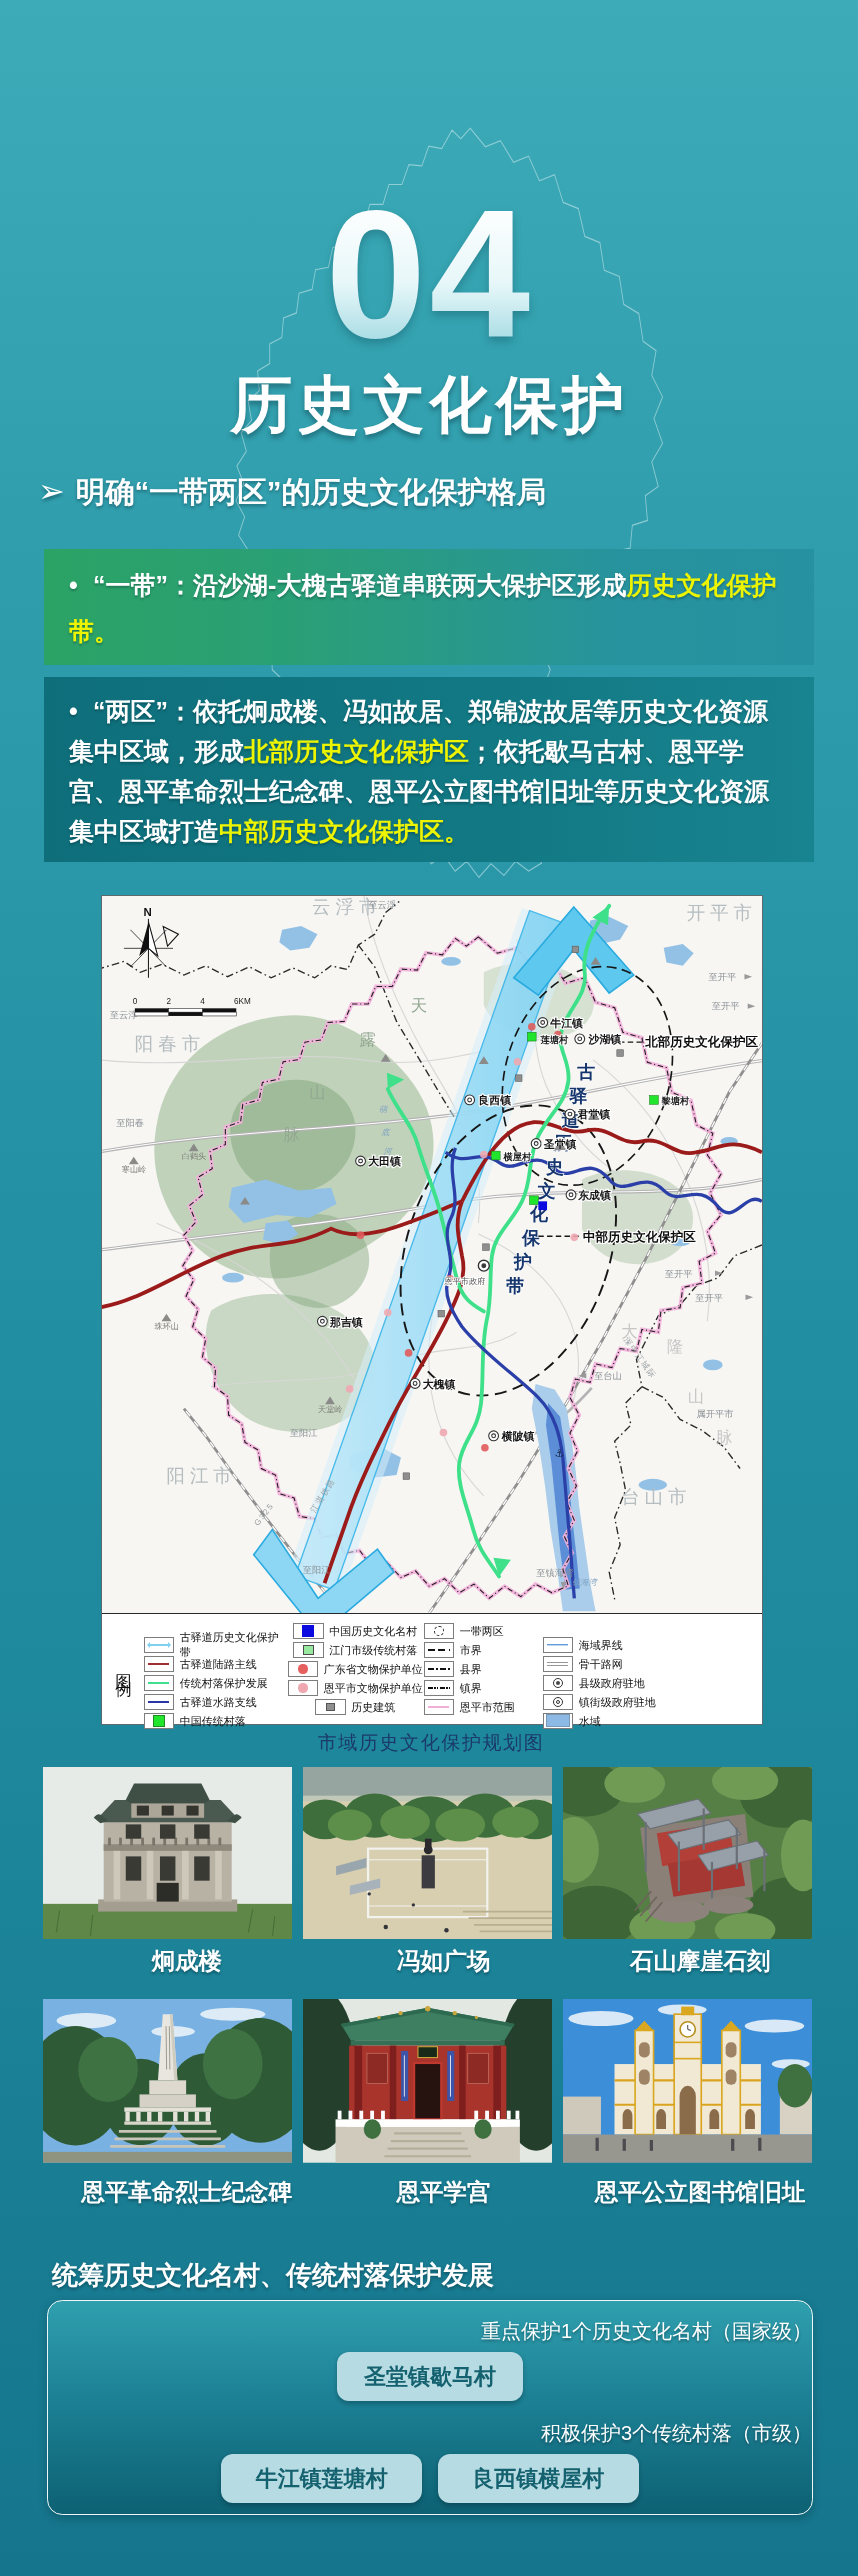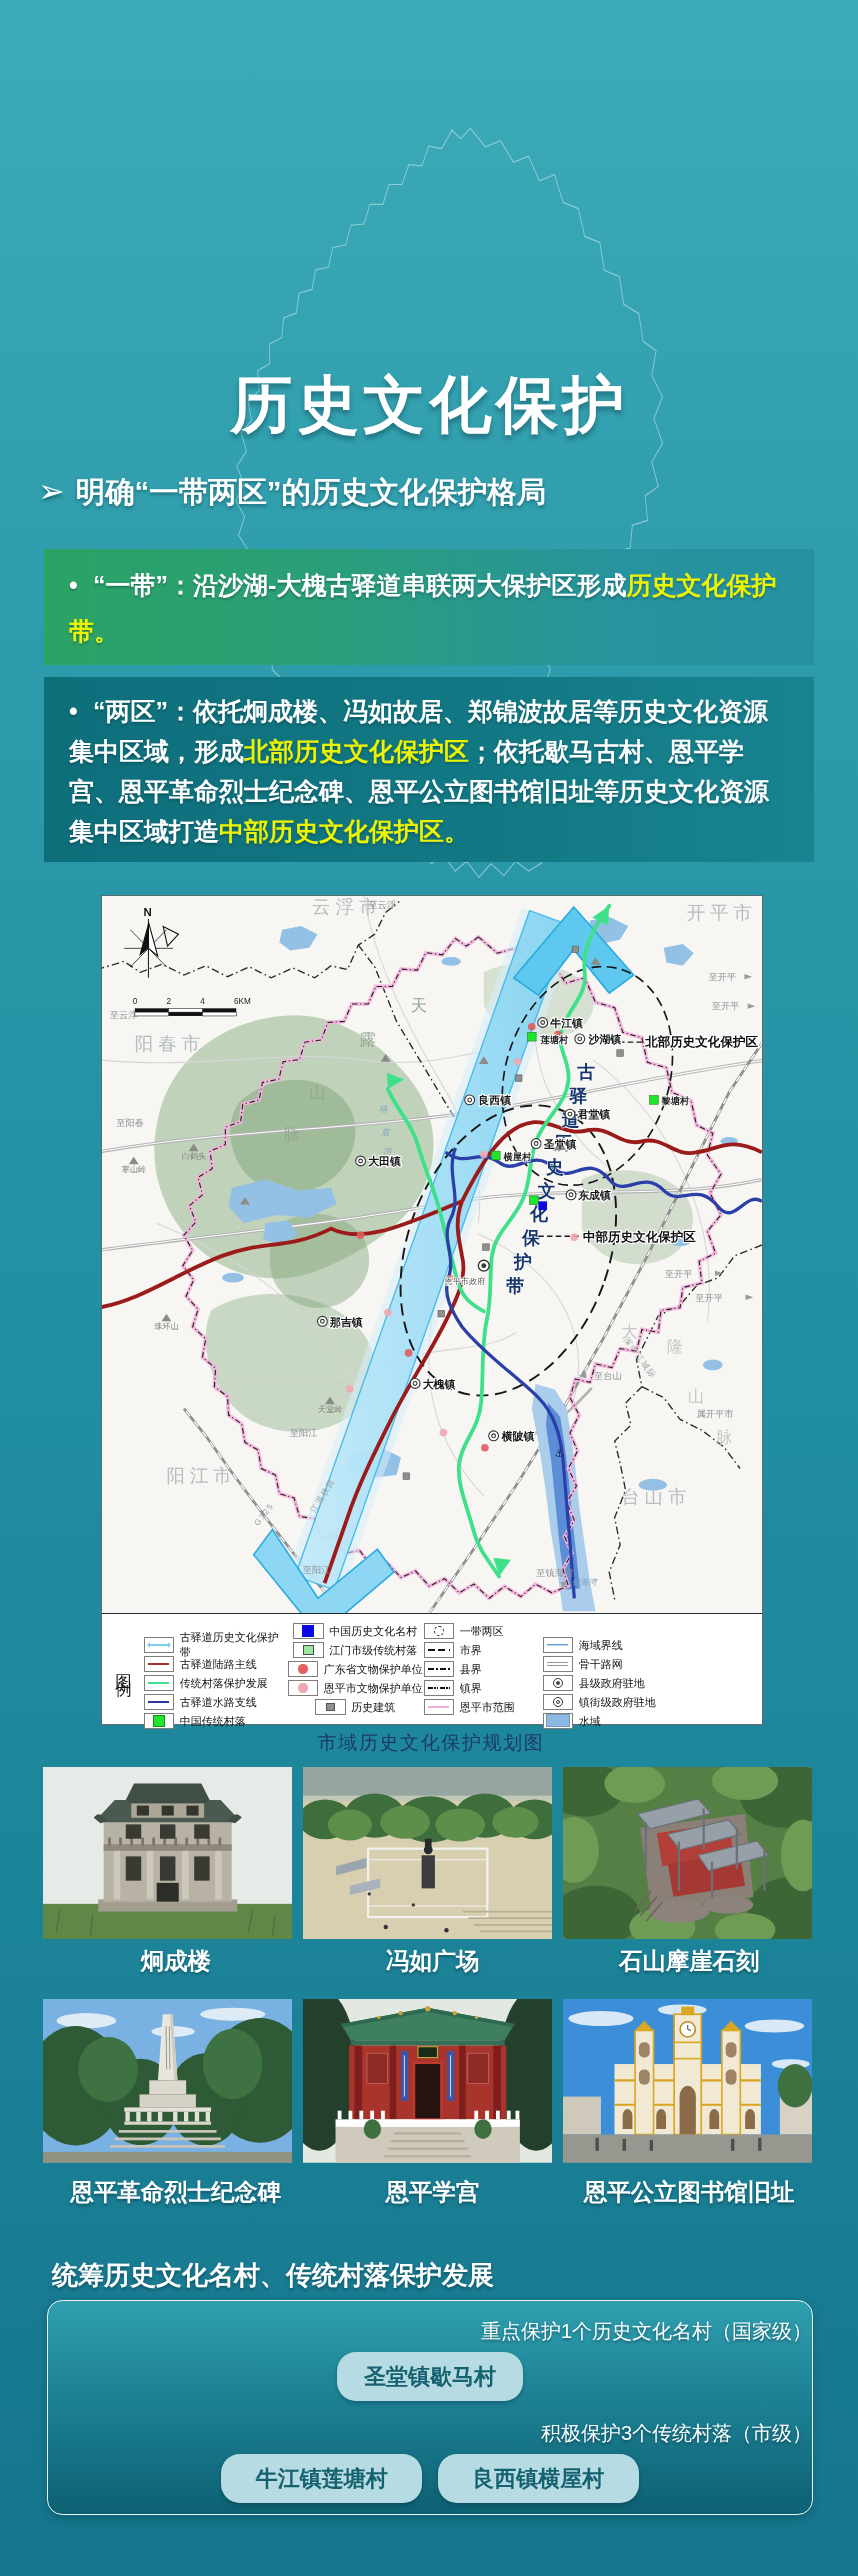--- a/index.html
+++ b/index.html
@@ -88,35 +88,35 @@
   .t-gov{font-size:15px;fill:#555;paint-order:stroke;stroke:#fff;stroke-width:3px;}
   .t-river{font-size:15px;fill:#7fa3c2;font-style:italic;}
   .t-rail{font-size:15px;fill:#9aa0a4;letter-spacing:3px;}
   .t-corr{font-size:33px;fill:#16366e;font-weight:bold;paint-order:stroke;stroke:#ffffff;stroke-width:2px;}
   .t-scale{font-size:15px;fill:#222;}
   .t-north{font-size:21px;fill:#111;font-weight:bold;}
   
   .photo-row{position:absolute;left:43px;width:769px;display:flex;gap:10.4px;}
   .photo-row figure{margin:0;flex:1;}
   .photo-row svg{display:block;width:100%;}
-  .cap-row{position:absolute;left:48px;width:769px;display:flex;gap:1px;}
+  .cap-row{position:absolute;left:59px;width:769px;display:flex;gap:1px;}
   .cap-row div{flex:1;text-align:center;font-size:23.4px;font-weight:bold;color:#fff;
     text-shadow:0 2.2px 2.7px rgba(0,25,35,.4);}
   
   .bottom-title{position:absolute;left:52px;top:2258px;font-size:26px;font-weight:bold;color:#fff;
     text-shadow:0 2.2px 3.3px rgba(0,25,35,.4);}
   .bottom-panel{position:absolute;left:47px;top:2300px;width:766px;height:215px;box-sizing:border-box;
     border:1.6px solid #eef6f7;border-radius:15.3px;
     background:linear-gradient(180deg,#2f9fae 0%,#1d8195 45%,#0d6173 100%);
     box-shadow:0 3.3px 8.7px rgba(0,30,40,.25);}
   .panel-line{position:absolute;left:0;width:100%;text-align:right;font-size:20px;font-weight:normal;
     color:#fff;text-shadow:0 1.6px 2.7px rgba(0,25,35,.4);}
   .panel-line.l1{top:17.4px;}
   .panel-line.l2{top:119px;}
-  .pill{background:#b7dbe2;border-radius:19px;color:#14616f;font-size:22px;font-weight:bold;
+  .pill{background:#b7dbe2;border-radius:12px;color:#14616f;font-size:22px;font-weight:bold;
     display:flex;align-items:center;justify-content:center;height:49px;
     box-shadow:0 2.2px 4.4px rgba(0,30,40,.3);}
   .pill-national{position:absolute;left:50%;transform:translateX(-50%);top:51px;width:186px;}
   .pill-row{position:absolute;left:0;top:153px;width:100%;display:flex;justify-content:center;gap:15.3px;}
   .pill-row .pill{width:201px;}
 </style>
 </head>
 <body>
 
 <svg width="0" height="0" style="position:absolute">
@@ -128,20 +128,21 @@
     </linearGradient>
   </defs>
 </svg>
 
 <div class="page">
 
   <svg class="watermark" viewBox="0 0 1210 1315" preserveAspectRatio="none">
     <use href="#cityOutline" fill="none" stroke="#e2f4f6" stroke-width="2"></use>
   </svg>
 
+  <div class="num04">04</div>
   <h1 class="page-title">历史文化保护</h1>
 
   <div class="heading">
     <span class="arrow">➢</span>
     <span>明确“一带两区”的历史文化保护格局</span>
   </div>
 
   <div class="info-box box-green"><span class="bullet">•</span><span class="seg-label">“一带”：</span><span class="seg-normal">沿沙湖-大槐古驿道串联两大保护区形成</span><span class="seg-highlight">历史文化保护带。</span></div>
   <div class="info-box box-teal"><span class="bullet">•</span><span class="seg-label">“两区”：</span><span class="seg-normal">依托炯成楼、冯如故居、郑锦波故居等历史文化资源集中区域，形成</span><span class="seg-highlight">北部历史文化保护区</span><span class="seg-normal">；依托歇马古村、恩平学宫、恩平革命烈士纪念碑、恩平公立图书馆旧址等历史文化资源集中区域打造</span><span class="seg-highlight">中部历史文化保护区。</span></div>
 

